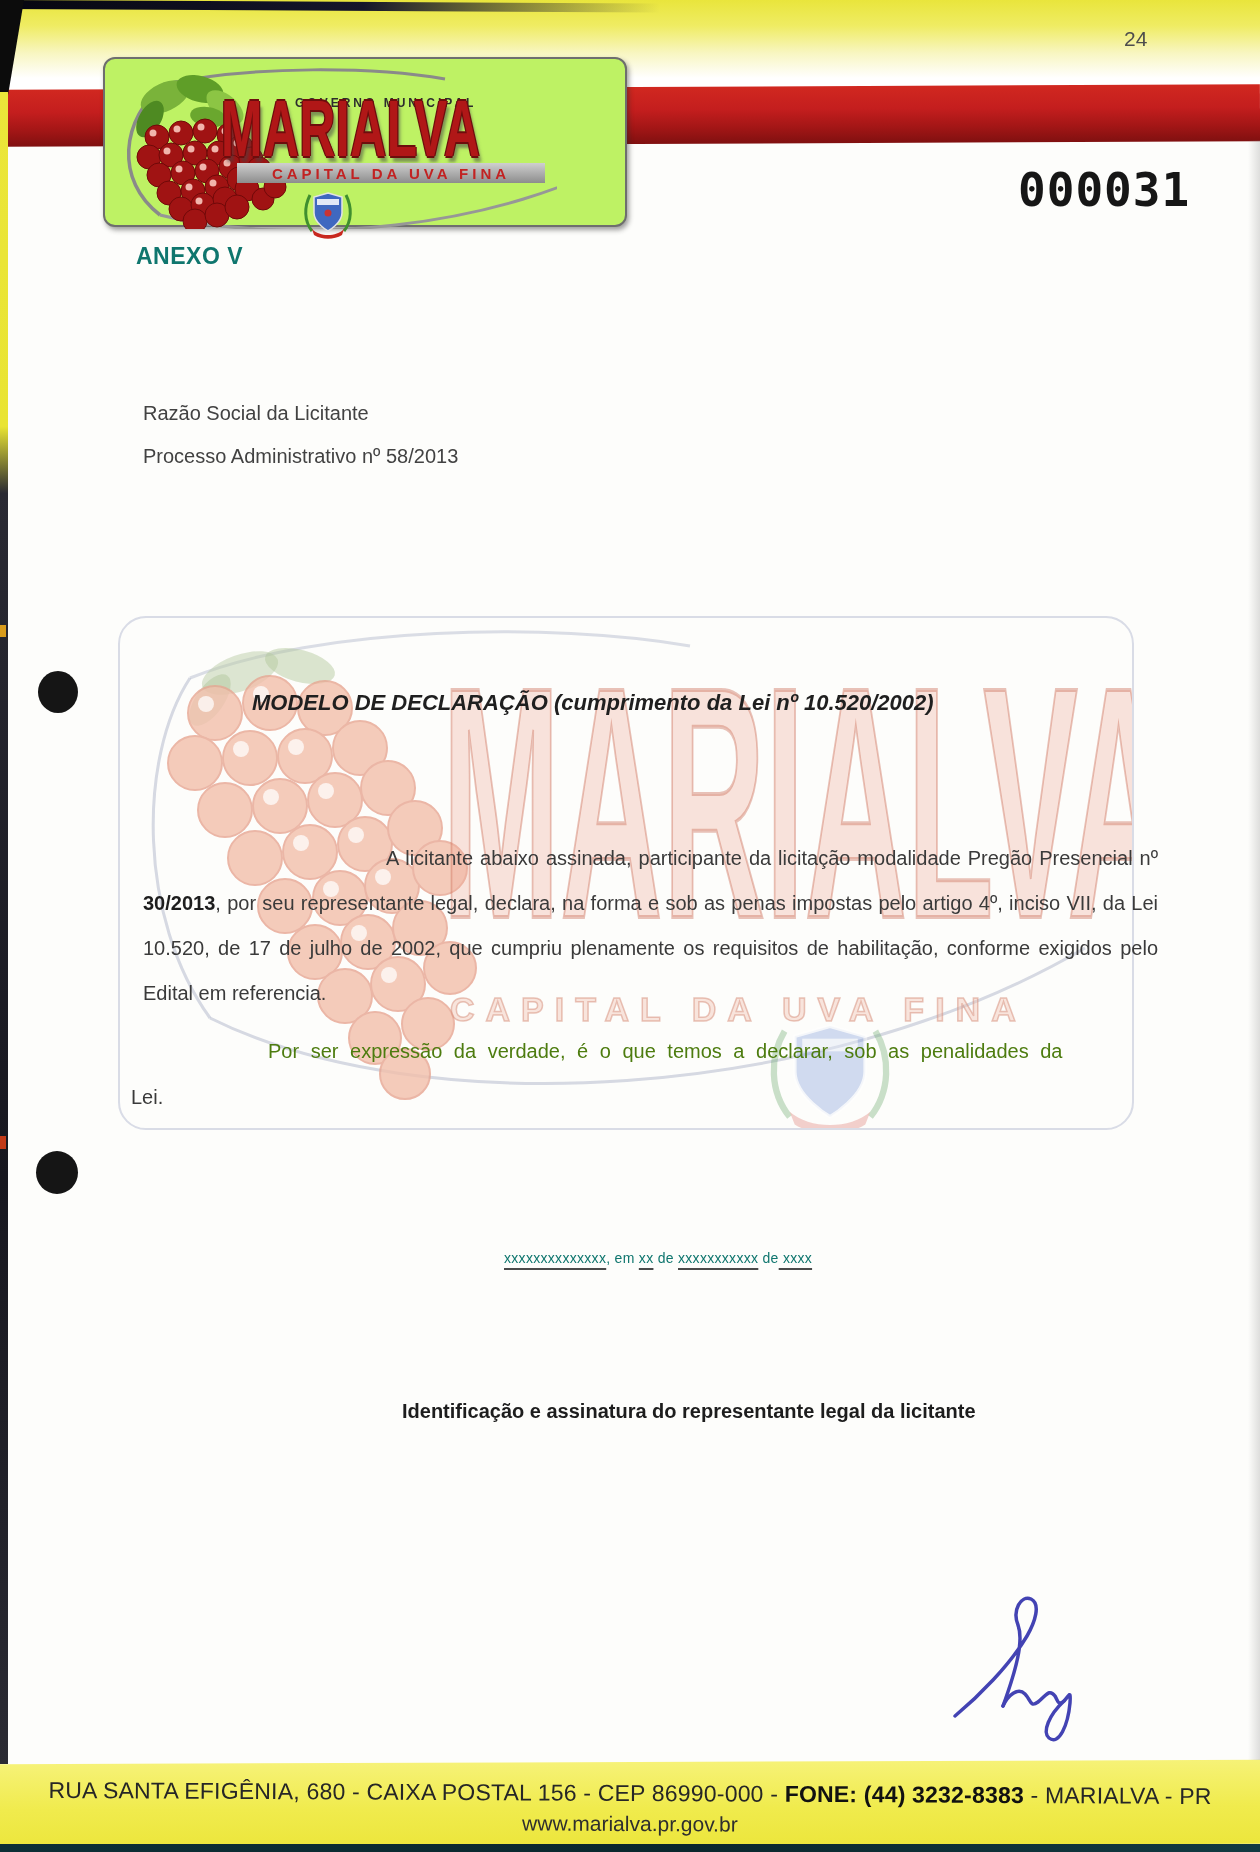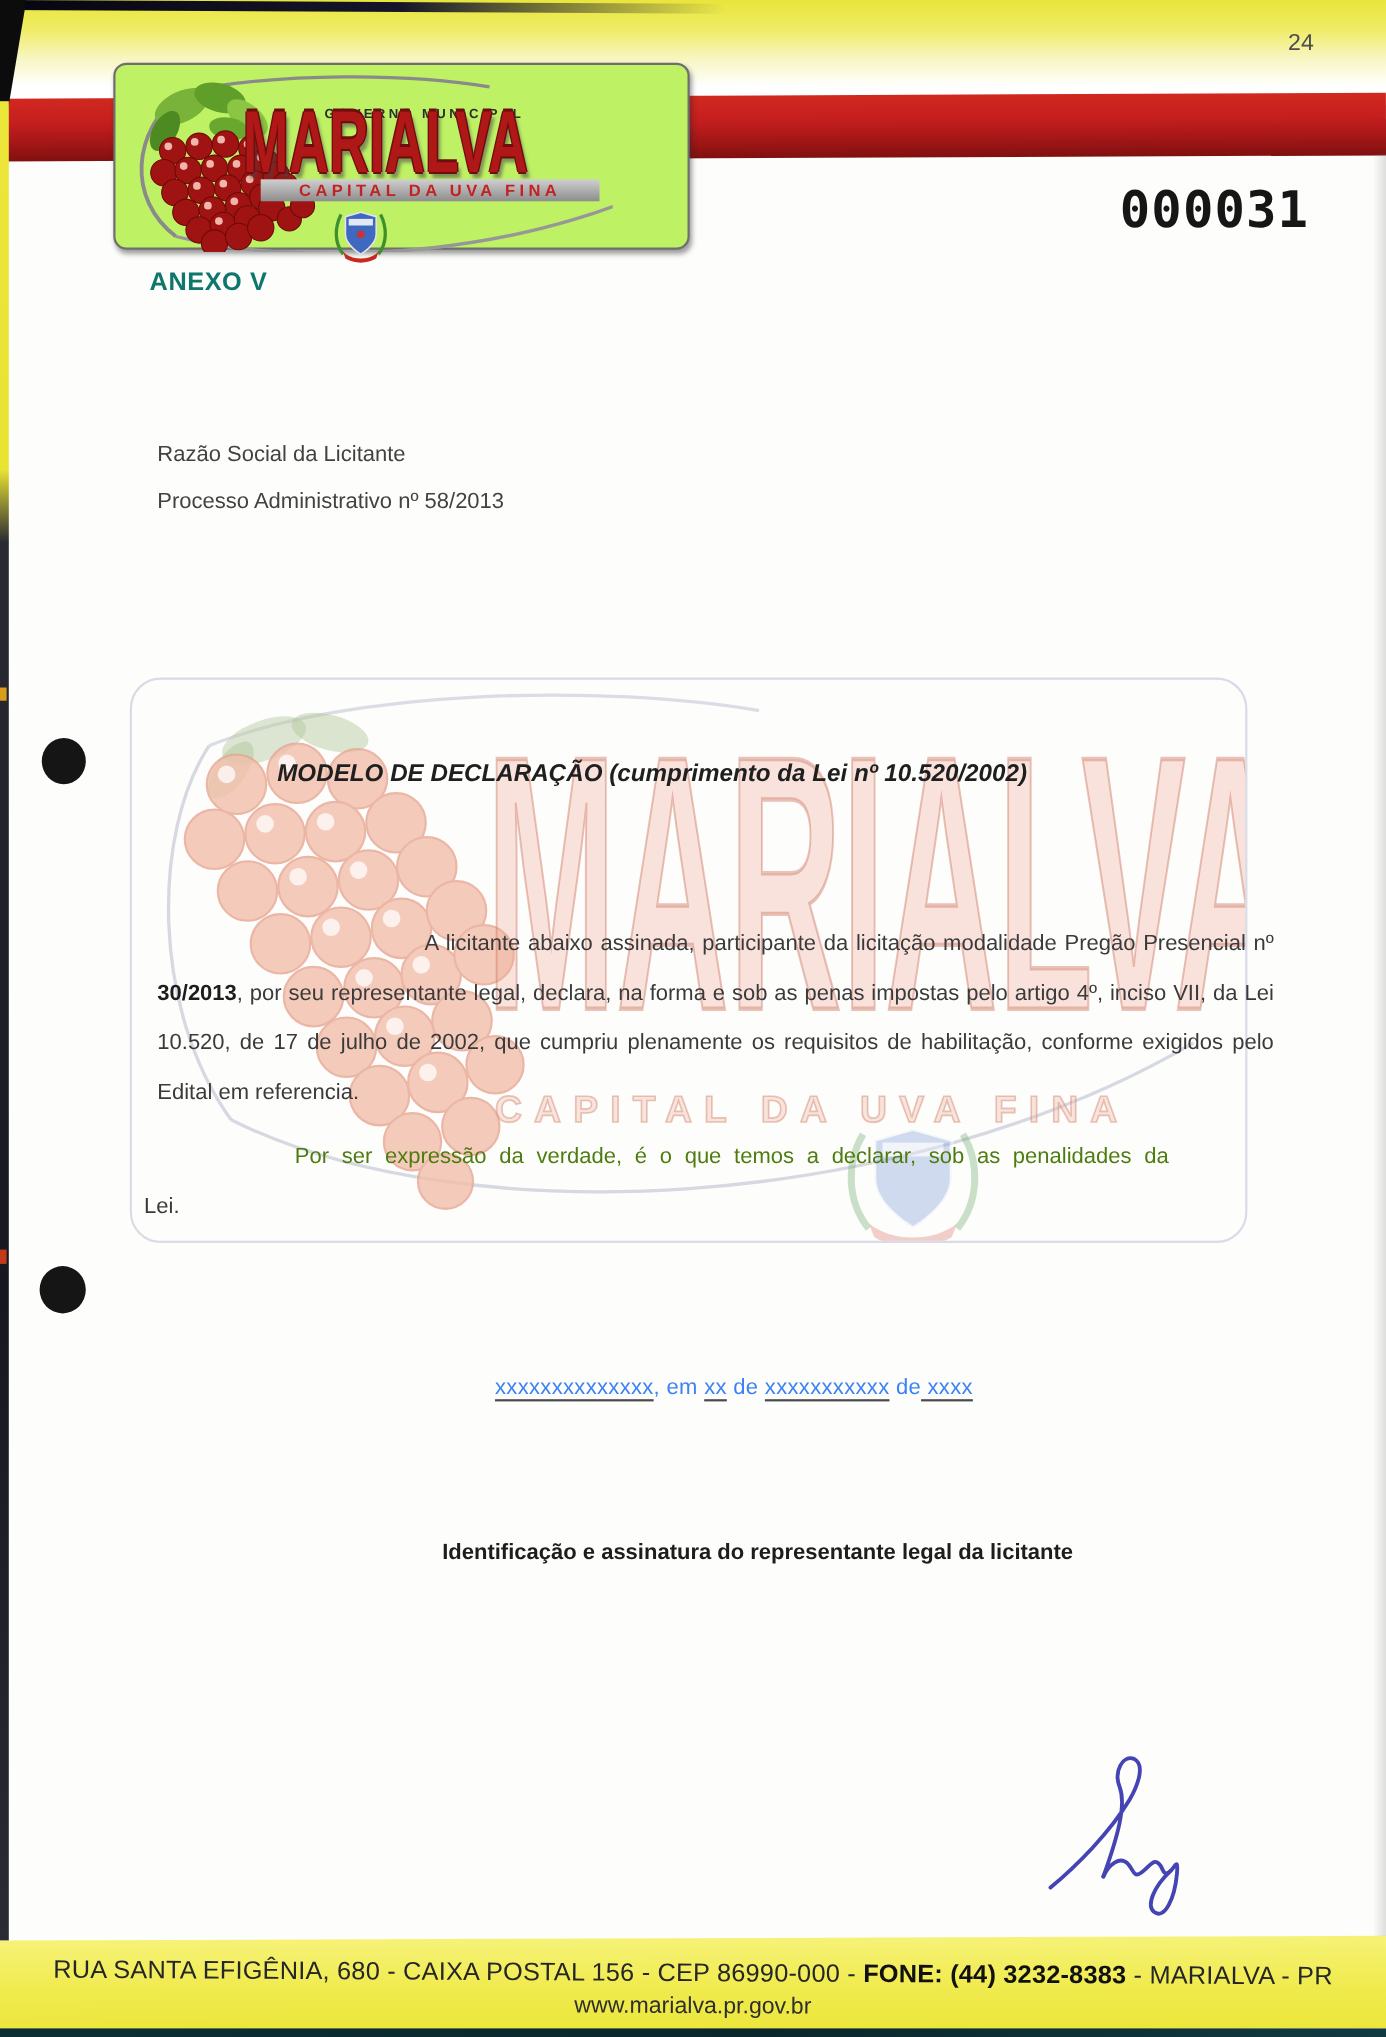--- a/index.html
+++ b/index.html
@@ -28,21 +28,21 @@
     transform:rotate(-0.25deg); }
   .footer-band { position:absolute; left:-12px; right:-12px; top:1762px; height:84px; z-index:5;
     background:linear-gradient(to bottom,#f6f277 0%,#f0eb4d 55%,#ece63c 100%);
     transform:rotate(-0.2deg); }
   .bottom-bar { position:absolute; left:0; right:0; top:1844px; height:8px; z-index:7;
     background:linear-gradient(to right,#0c2f36 0%,#0a272d 55%,#123a42 100%); }
   .hole-punch { position:absolute; background:#151515; border-radius:50%; z-index:11; }
   .hole-top { left:38px; top:671px; width:40px; height:42px; }
   .hole-bottom { left:36px; top:1151px; width:42px; height:43px; }
   
-  .page-number { position:absolute; left:1171px; top:27px; font-size:21px; color:#4d4d4d; z-index:6; }
+  .page-number { position:absolute; left:1124px; top:27px; font-size:21px; color:#4d4d4d; z-index:6; }
   .stamp-number { position:absolute; left:1018px; top:163px; z-index:6;
     font-family:"DejaVu Sans Mono", monospace; font-weight:bold; font-size:46px;
     letter-spacing:1px; color:#161616; }
   .logo-box { position:absolute; left:103px; top:57px; width:524px; height:170px; z-index:5;
     background:#bef264; border:2px solid #6e6e6e; border-radius:12px;
     box-shadow:2px 3px 5px rgba(40,40,40,0.45); }
   .logo-art { position:absolute; left:0; top:0; }
   .logo-governo { position:absolute; left:190px; top:37px; font-size:12px; font-weight:bold;
     letter-spacing:3px; color:#2d2d2d; white-space:nowrap; }
   .logo-name { position:absolute; left:116px; top:30px; font-size:80px; line-height:80px;
@@ -73,21 +73,21 @@
     color:#424242; z-index:6; }
   .info-block b { color:#242424; }
   .doc-title { position:absolute; left:252px; top:690px; font-size:22px; font-weight:bold;
     color:#1f1f1f; z-index:6; white-space:nowrap;font-style:italic; }
   .para1 { position:absolute; left:143px; top:836px; width:1015px; font-size:20px;
     line-height:45px; text-align:justify; text-indent:243px; color:#3a3a3a; z-index:6; }
   .para1 b { color:#1d1d1d; }
   .para2-l1 { position:absolute; left:268px; top:1040px; font-size:20px; word-spacing:6px;
     color:#4d7c0f; z-index:6; white-space:nowrap; }
   .para2-l2 { position:absolute; left:131px; top:1086px; font-size:20px; color:#3a3a3a; z-index:6; }
-  .date-line { position:absolute; left:450px; top:1250px; font-size:20px; color:#3b82f6;
+  .date-line { position:absolute; left:504px; top:1250px; font-size:14px; color:#0f766e;
     letter-spacing:0.3px; z-index:6; white-space:nowrap; }
   .date-line .u { text-decoration:underline; text-decoration-thickness:1.5px;
     text-underline-offset:5px; text-decoration-color:#4a4a4a; }
   .sig-caption { position:absolute; left:371px; top:1400px; font-size:20px; font-weight:bold;
     color:#1d1d1d; z-index:6; white-space:nowrap;margin-left:31px; }
   .signature { position:absolute; left:945px; top:1588px; z-index:6; }
   
   .footer-text { position:absolute; left:0; right:0; top:1780px; z-index:6; text-align:center;
     transform:rotate(0.3deg); }
   .footer-line1 { font-size:23px; color:#262626; letter-spacing:0.2px; }

